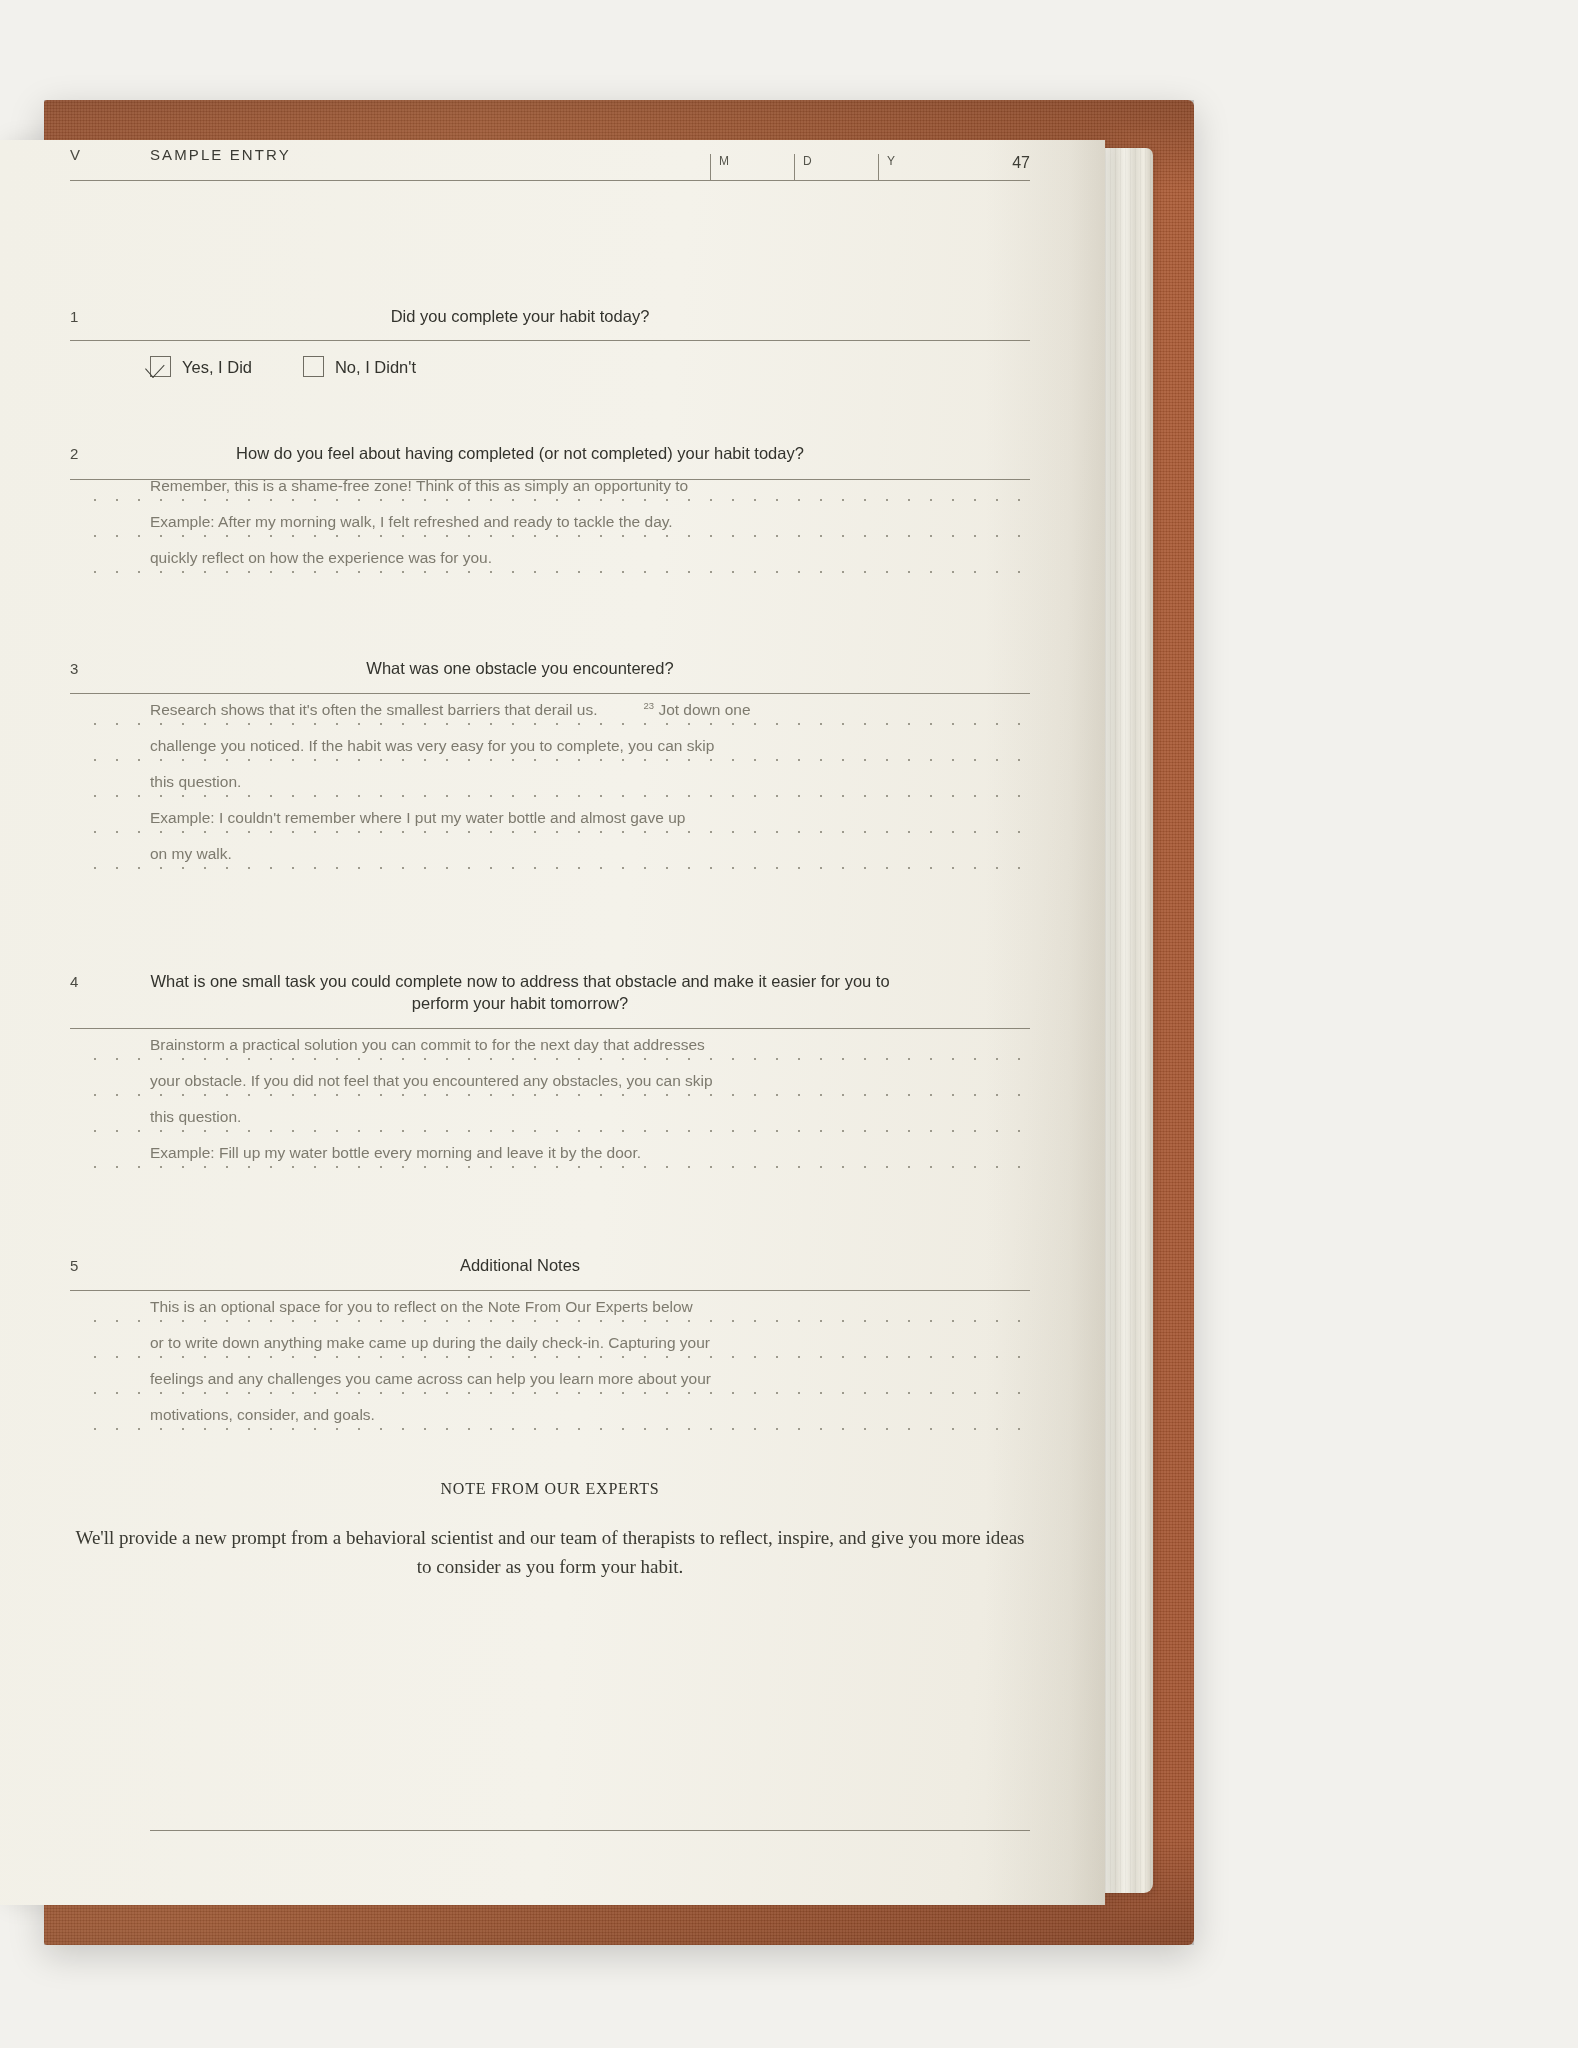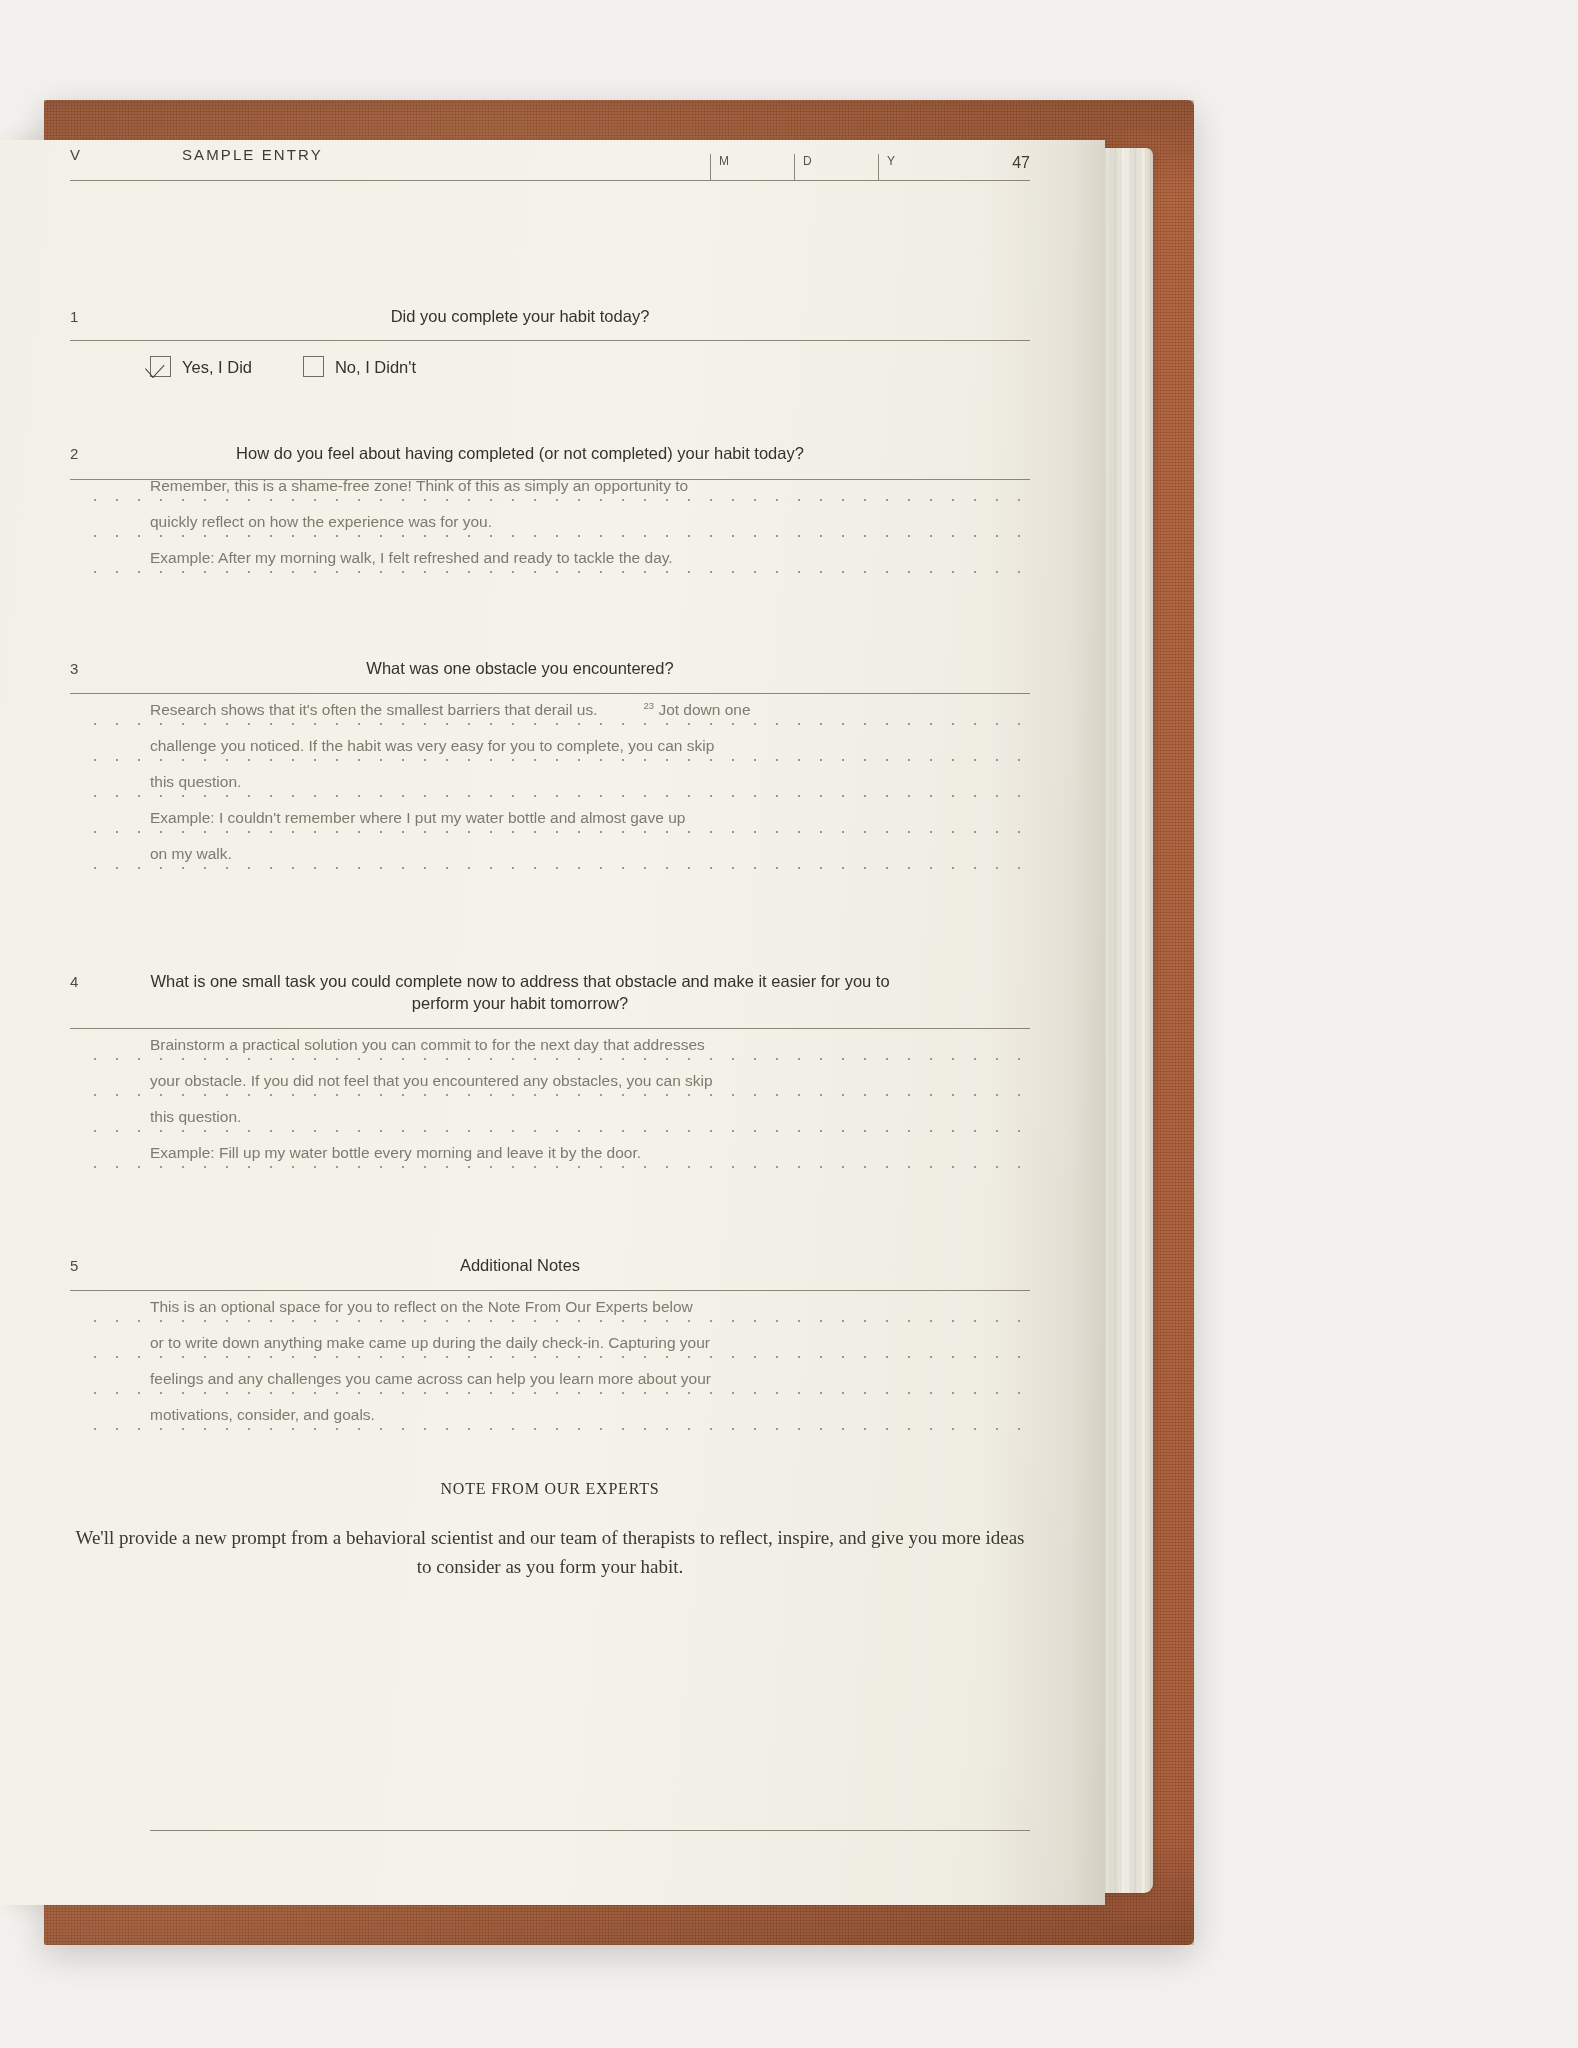--- a/index.html
+++ b/index.html
@@ -104,21 +104,20 @@
     font-size: 15px;
     letter-spacing: 0.04em;
     color: #4a4a42;
   }
   .hdr-title {
     position: absolute;
     left: 80px; top: 6px;
     font-size: 15px;
     letter-spacing: 0.14em;
     color: #3b3b34;
-    margin-left: 32px;
   }
   .hdr-rule {
     position: absolute;
     left: 0; top: 40px;
     width: 960px;
     height: 1px;
     background: #8b877a;
   }
   .hdr-box {
     position: absolute;
@@ -287,25 +286,25 @@
     <div>
       <div class="q-num" style="top:305px;">2</div>
       <div class="q-text" style="top:303px;">How do you feel about having completed (or not completed) your habit today?</div>
       <div class="q-rule" style="top:339px;"></div>
       <div class="guide" style="top:329px;">
         <div class="guide-row">
           <div class="guide-line">Remember, this is a shame-free zone! Think of this as simply an opportunity to</div>
           <div class="guide-dots"></div>
         </div>
         <div class="guide-row">
+          <div class="guide-line">Example: After my morning walk, I felt refreshed and ready to tackle the day.</div>
+          <div class="guide-dots"></div>
+        </div>
+        <div class="guide-row">
           <div class="guide-line">quickly reflect on how the experience was for you.</div>
-          <div class="guide-dots"></div>
-        </div>
-        <div class="guide-row">
-          <div class="guide-line">Example: After my morning walk, I felt refreshed and ready to tackle the day.</div>
           <div class="guide-dots"></div>
         </div>
       </div>
     </div>
 
     <div>
       <div class="q-num" style="top:520px;">3</div>
       <div class="q-text" style="top:518px;">What was one obstacle you encountered?</div>
       <div class="q-rule" style="top:553px;"></div>
       <div class="guide" style="top:553px;">

